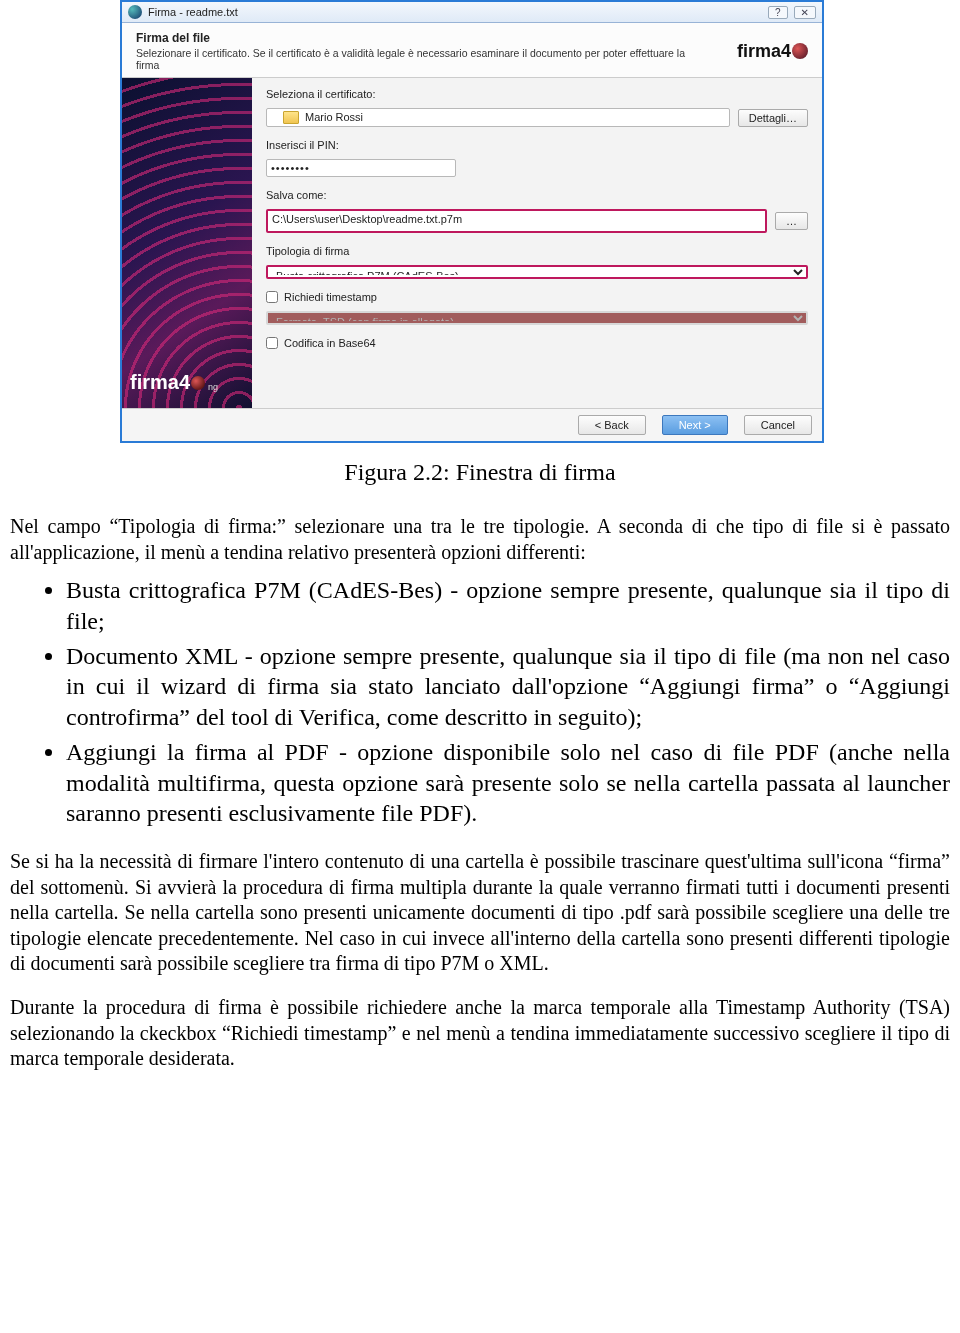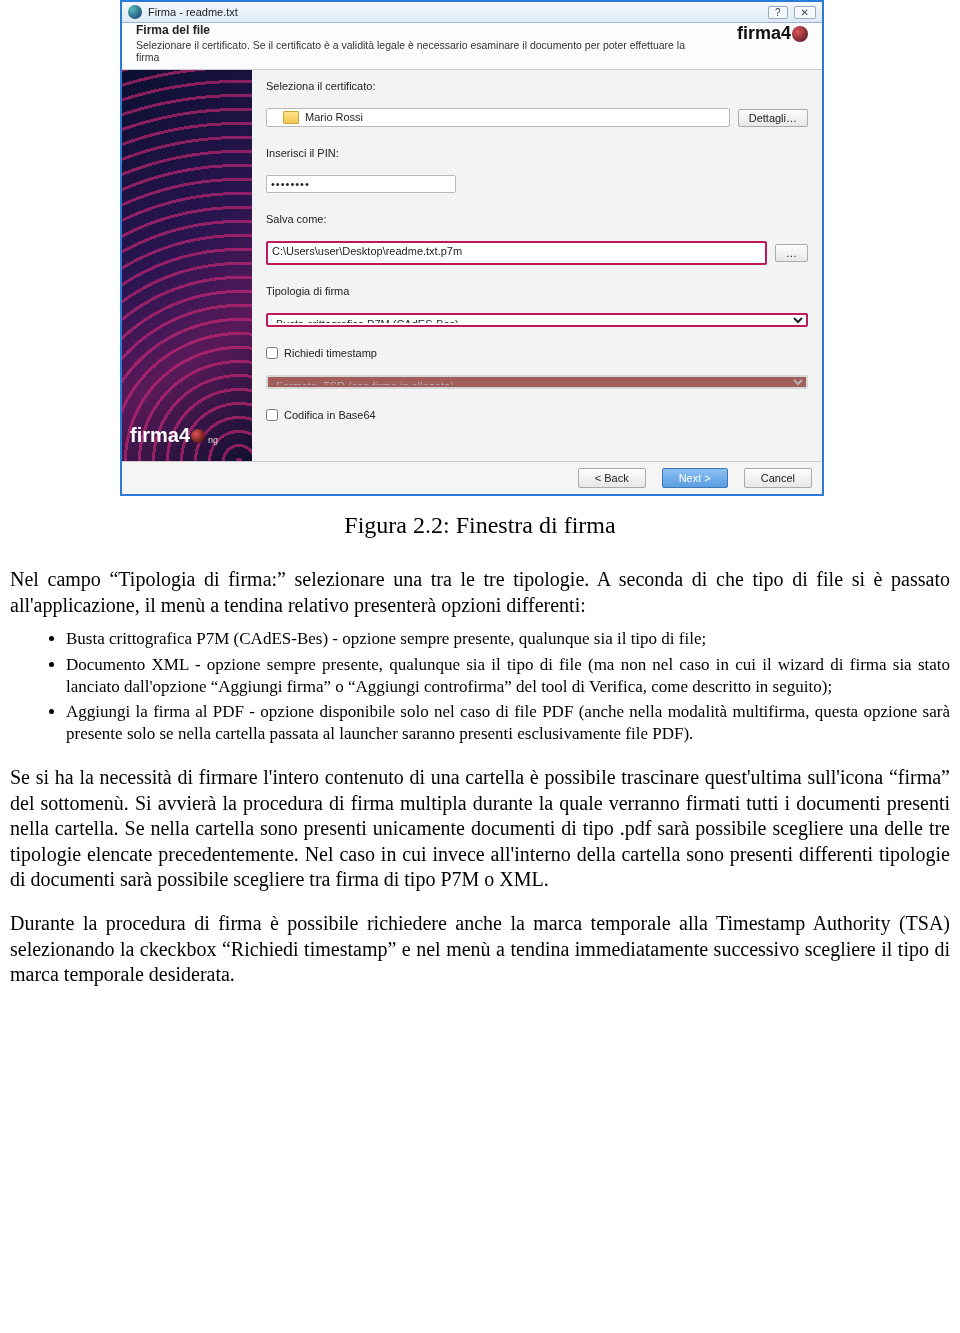--- a/index.html
+++ b/index.html
@@ -45,25 +45,25 @@
   .titlebar .winbtns span {
     border: 1px solid #9ab;
     background: #f5f8fc;
     border-radius: 2px;
     padding: 0 6px;
     font-size: 10px;
     color: #445;
     cursor: default;
   }
   .header {
-    padding: 0 14px 6px 14px;
+    padding: 8px 14px 6px 14px;
     border-bottom: 1px solid #ccc;
     background: #fcfcfc;
     display: flex;
-    align-items: flex-start;
+    align-items: center;
     gap: 26px;
   }
   .header .txt { flex: 1; }
   .header .htitle { font-weight: bold; font-size: 12px; }
   .header .hsub { font-size: 10.5px; color: #333; margin-top: 2px; }
   .logo {
     font-family: sans-serif;
     font-weight: bold;
     font-size: 18px;
     color: #111;
@@ -102,21 +102,21 @@
     width:14px;height:14px;border-radius:50%;
     background: radial-gradient(circle at 35% 35%, #d55, #300);
     margin-left:1px;
   }
   .sidepanel .sidelogo .ng { font-size: 9px; font-weight:normal; margin-left:3px; margin-top:8px; color:#ddd;}
   .form {
     flex: 1;
     padding: 10px 14px 40px 14px;
     display: flex;
     flex-direction: column;
-    gap: 16px;
+    gap: 8px;
   }
   .row { display: flex; align-items: center; gap: 8px; }
   .lbl { font-size: 11px; color: #222; }
   .longinput, select.longinput {
     flex: 1;
     border: 2px solid #be185d;
     background: #fff;
     padding: 2px 4px;
     font-size: 11px;
     color: #222;
@@ -179,21 +179,21 @@
     text-align: justify;
     font-size: 20px;
     line-height: 1.28;
     margin: 0 0 18px 0;
     color: #000;
   }
   .para.leadline { margin-bottom: 10px; }
   ul.bullets {
     margin: 0 0 20px 0;
     padding-left: 56px;
-    font-size: 17px;
+    font-size: 24px;
     line-height: 1.28;
     color: #000;
   }
   ul.bullets li {
     text-align: justify;
     margin-bottom: 4px;
   }
 </style>
 </head>
 <body>

